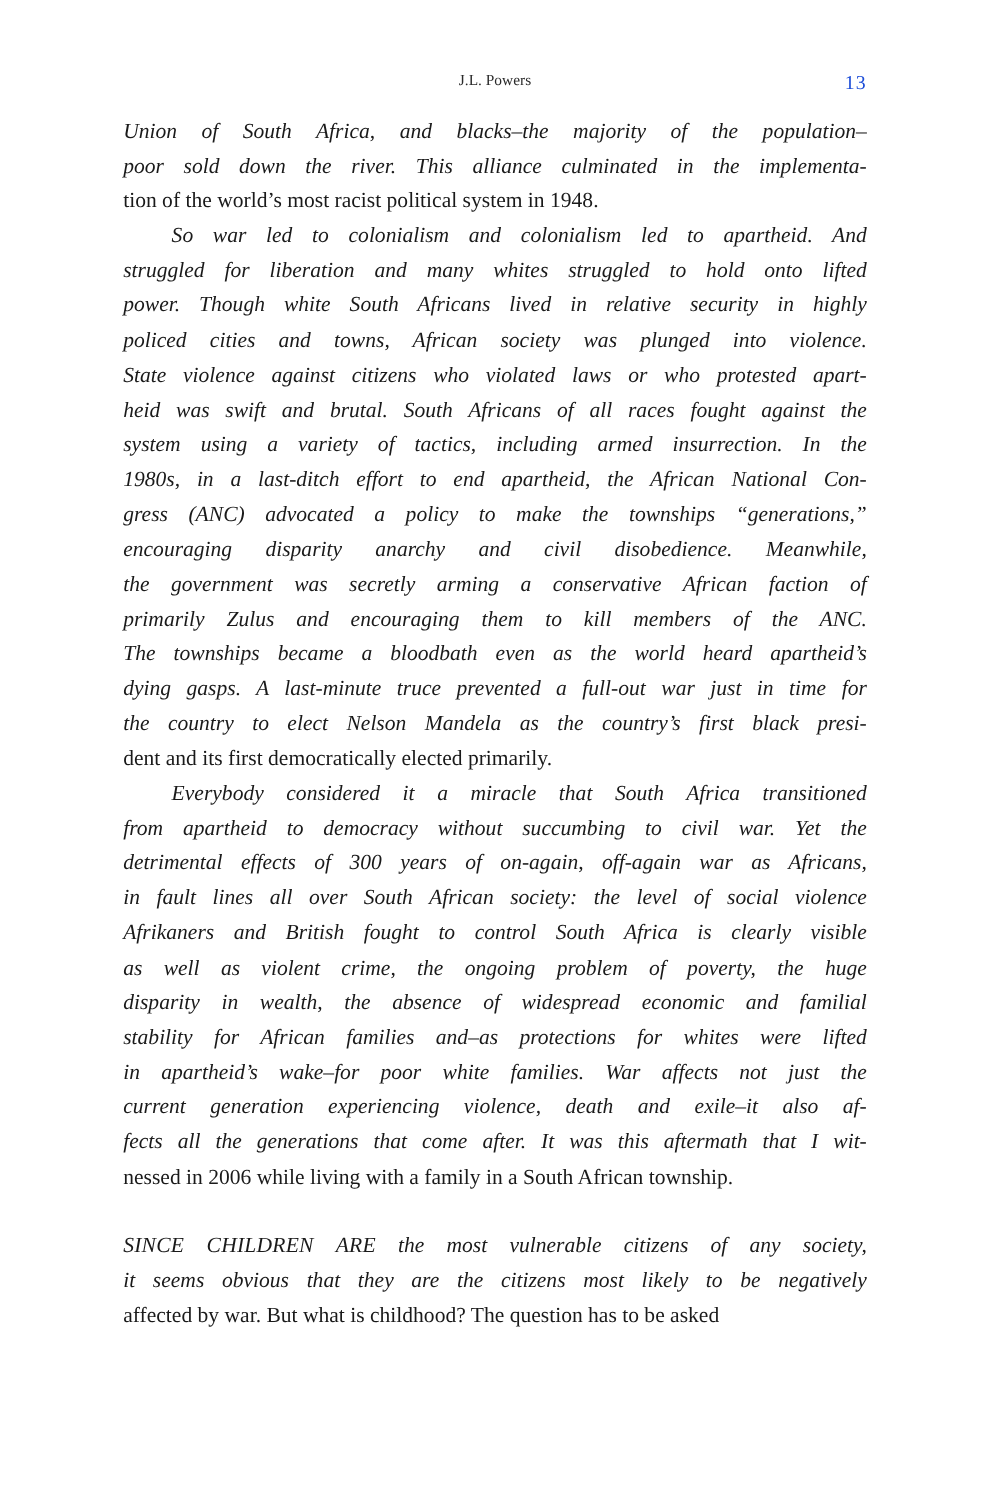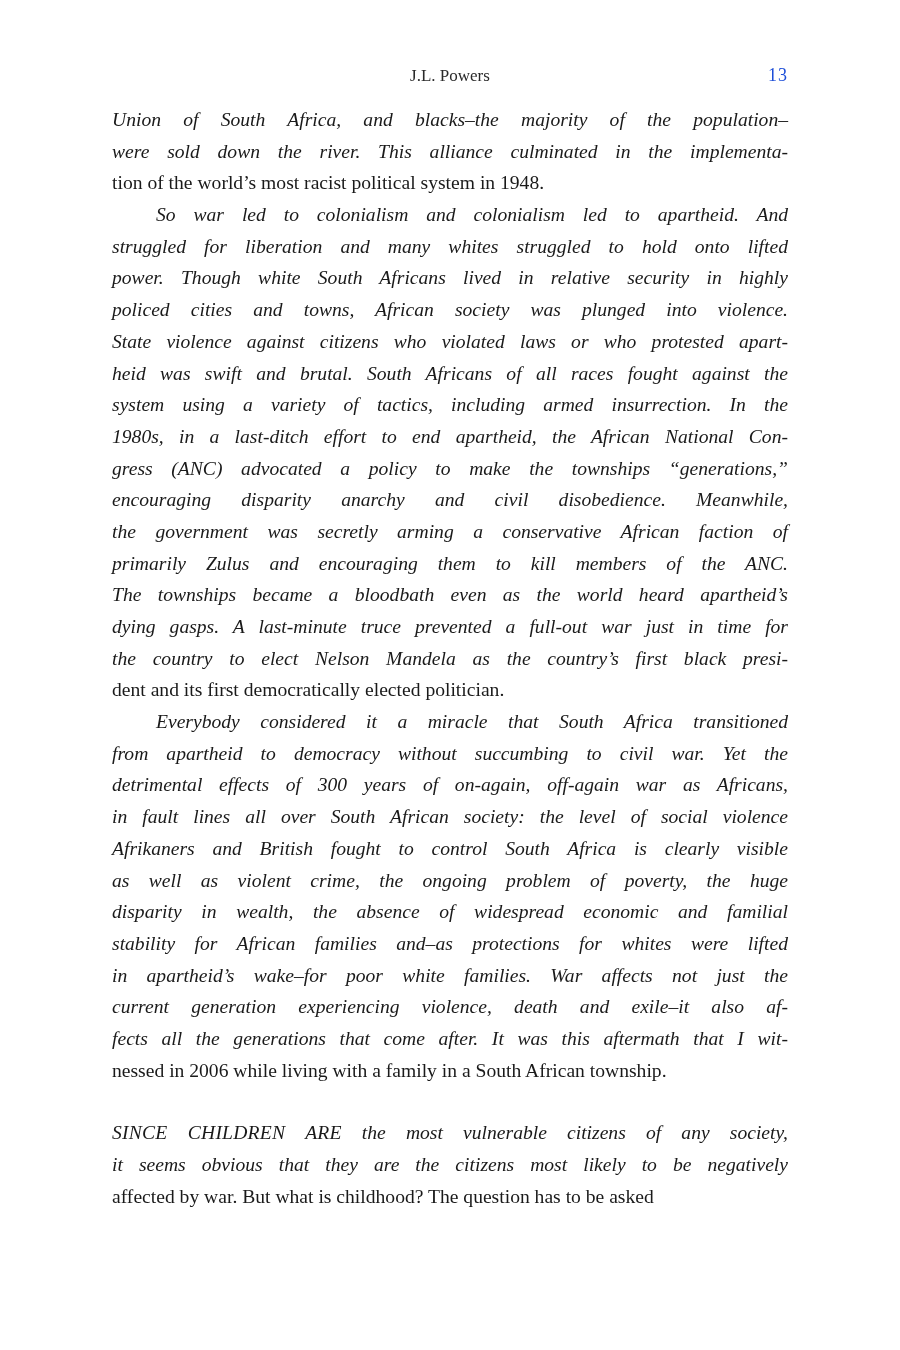--- a/index.html
+++ b/index.html
@@ -1,20 +1,20 @@
 <!DOCTYPE html>
 <html><head>
 <meta charset="utf-8">
 <style>
   html, body { margin: 0; padding: 0; background: #ffffff; }
   body { width: 900px; height: 1350px; position: relative; overflow: hidden; }
   .page { position: absolute; left: 0; top: 0; width: 900px; height: 1350px; background: #ffffff; color: #1a1a1a;
           font-family: "Liberation Serif", "DejaVu Serif", serif; }
   .running-head { position: absolute; top: 62px; left: 0; width: 900px; height: 30px; }
-  .running-title { position: absolute; left: 0; width: 900px; text-align: center; font-size: 17px; top: 4px; color: #2a2a2a; }
+  .running-title { position: absolute; left: 0; width: 900px; text-align: center; font-size: 14px; top: 4px; color: #2a2a2a; }
   .page-number { position: absolute; right: 112px; top: 3px; font-size: 18px; color: #1d4ed8; letter-spacing: 1px; }
   .body-text { position: absolute; left: 112px; top: 104px; width: 676px; }
   .line { display: block; height: 31.7px; line-height: 31.7px; font-size: 19.6px; white-space: nowrap; }
   .line.justify { text-align: justify; text-align-last: justify; font-style: italic; }
   .line.indent { padding-left: 44px; }
   .section-gap { height: 31px; }
   .smallcaps { letter-spacing: 0.2px; }
 </style>
 </head>
 <body>
@@ -22,41 +22,41 @@
 <div class="page">
   <div class="running-head">
     <span class="running-title">J.L. Powers</span>
     <span class="page-number">13</span>
   </div>
 
   <div class="body-text">
 
     <div>
       <span class="line justify">Union of South Africa, and blacks–the majority of the population–</span>
-      <span class="line justify">were sold down the river. This alliance culminated in the implementa-</span>
+      <span class="line justify">poor sold down the river. This alliance culminated in the implementa-</span>
       <span class="line">tion of the world’s most racist political system in 1948.</span>
     </div>
 
     <div>
       <span class="line justify indent">So war led to colonialism and colonialism led to apartheid. And</span>
       <span class="line justify">struggled for liberation and many whites struggled to hold onto lifted</span>
       <span class="line justify">power. Though white South Africans lived in relative security in highly</span>
       <span class="line justify">policed cities and towns, African society was plunged into violence.</span>
       <span class="line justify">State violence against citizens who violated laws or who protested apart-</span>
       <span class="line justify">heid was swift and brutal. South Africans of all races fought against the</span>
       <span class="line justify">system using a variety of tactics, including armed insurrection. In the</span>
       <span class="line justify">1980s, in a last-ditch effort to end apartheid, the African National Con-</span>
       <span class="line justify">gress (ANC) advocated a policy to make the townships “generations,”</span>
       <span class="line justify">encouraging disparity anarchy and civil disobedience. Meanwhile,</span>
       <span class="line justify">the government was secretly arming a conservative African faction of</span>
       <span class="line justify">primarily Zulus and encouraging them to kill members of the ANC.</span>
       <span class="line justify">The townships became a bloodbath even as the world heard apartheid’s</span>
       <span class="line justify">dying gasps. A last-minute truce prevented a full-out war just in time for</span>
       <span class="line justify">the country to elect Nelson Mandela as the country’s first black presi-</span>
-      <span class="line">dent and its first democratically elected politician.</span>
+      <span class="line">dent and its first democratically elected primarily.</span>
     </div>
 
     <div>
       <span class="line justify indent">Everybody considered it a miracle that South Africa transitioned</span>
       <span class="line justify">from apartheid to democracy without succumbing to civil war. Yet the</span>
       <span class="line justify">detrimental effects of 300 years of on-again, off-again war as Africans,</span>
       <span class="line justify">in fault lines all over South African society: the level of social violence</span>
       <span class="line justify">Afrikaners and British fought to control South Africa is clearly visible</span>
       <span class="line justify">as well as violent crime, the ongoing problem of poverty, the huge</span>
       <span class="line justify">disparity in wealth, the absence of widespread economic and familial</span>

